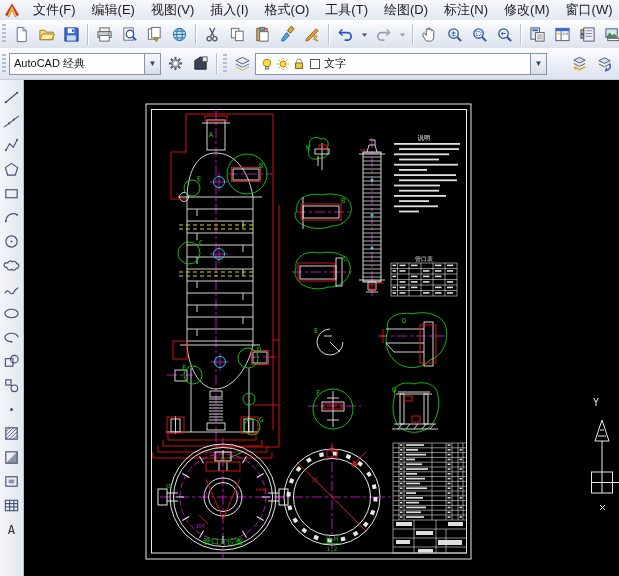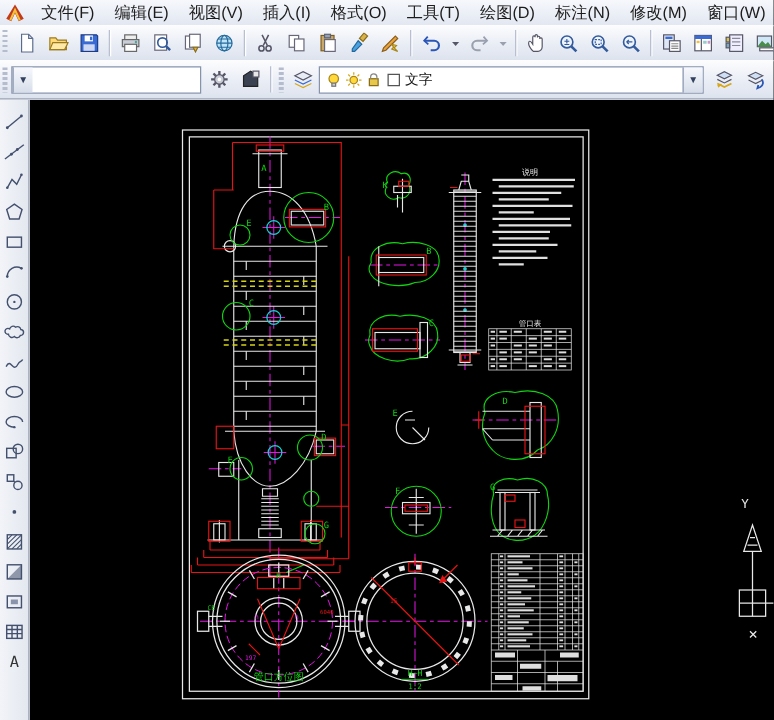--- a/index.html
+++ b/index.html
@@ -23,21 +23,21 @@
   .tbtn.narrow{width:11px;}
   .tsep{width:0;height:21px;border-left:1px solid #b7bfd0;border-right:1px solid #fff;margin:0 3px;flex:none;}
   .combo{display:inline-flex;align-items:center;height:20px;background:#fff;
     border:1px solid #8593ad;font-size:11px;color:#111;}
   .combo .field{display:inline-flex;align-items:center;gap:2px;padding:0 4px;height:100%;overflow:hidden;white-space:nowrap;}
   .combo .arrow{width:15px;height:100%;border-left:1px solid #8593ad;flex:none;
     background:linear-gradient(#f6f8fc,#d7deea);display:inline-flex;align-items:center;justify-content:center;
     font-size:8px;color:#33415e;}
   #workspace-combo{width:150px;margin-right:2px;}
   #workspace-combo .field{flex:1;}
-  #layer-combo{flex:1;margin-right:4px;font-family:Liberation Serif, serif;}
+  #layer-combo{flex:1;margin-right:20px;font-family:Liberation Serif, serif;}
   #layer-combo .field{flex:1;}
   .licon{width:14px;height:14px;flex:none;display:inline-flex;}
   .licon svg{width:14px;height:14px;}
   
   #draw-toolbar{position:absolute;left:0;top:80px;width:24px;height:496px;
     background:linear-gradient(90deg,#f2f4f8,#e3e7ef);border-right:1px solid #b7bfd0;
     display:flex;flex-direction:column;align-items:center;padding-top:5px;box-sizing:border-box;}
   #draw-toolbar .tbtn{width:22px;height:22px;}
   #canvas{position:absolute;left:24px;top:80px;width:595px;height:496px;background:#000;}
   #canvas svg{display:block;}
@@ -243,20 +243,23 @@
           <path d="M2 12l4-5 3 3 2-2 3 4z" fill="#4a8c4a"></path>
           <rect x="4" y="13" width="12" height="2.5" fill="#fff" stroke="#556"></rect>
         </svg>
       </span>
     </span>
 </div>
 
 <div class="trow" id="trow2">
   <span class="grip"></span>
   <span class="combo" id="workspace-combo">
+    <span class="field">
+        <span>AutoCAD 经典</span>
+      </span>
     <span class="arrow">▼</span>
   </span>
   <span id="ws-icons" style="display:flex;align-items:center">
       <span class="tbtn">
         <svg viewBox="0 0 18 18">
           <circle cx="9" cy="9" r="4" fill="#c9cdd6" stroke="#556"></circle>
           <g stroke="#556" stroke-width="2">
             <line x1="9" y1="2" x2="9" y2="5"></line>
             <line x1="9" y1="13" x2="9" y2="16"></line>
             <line x1="2" y1="9" x2="5" y2="9"></line>

